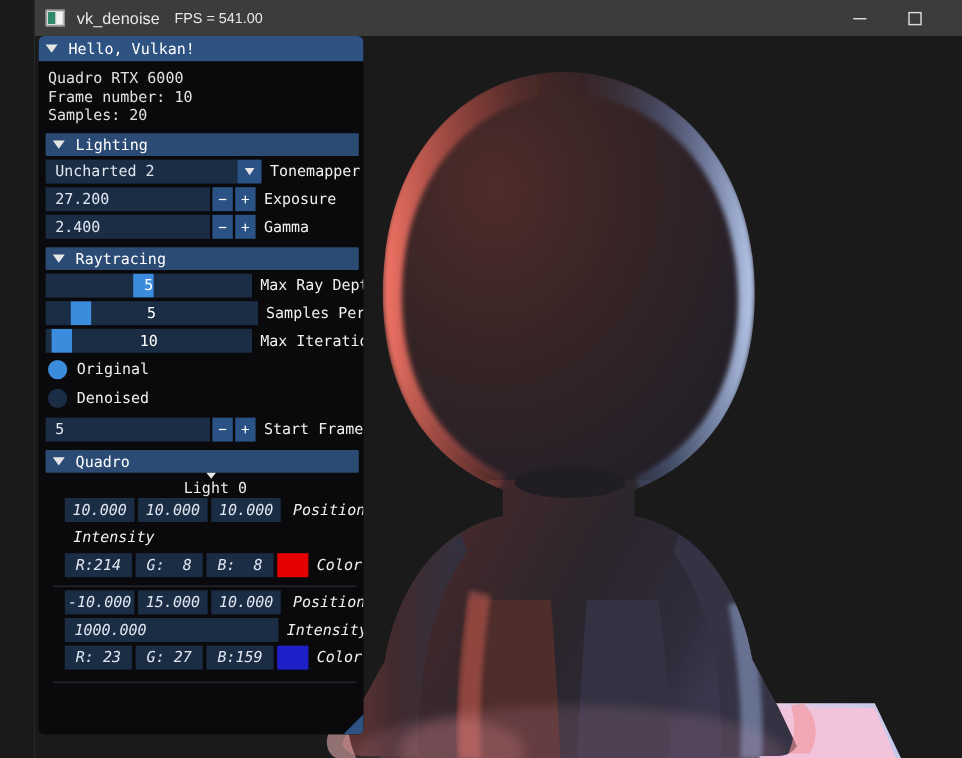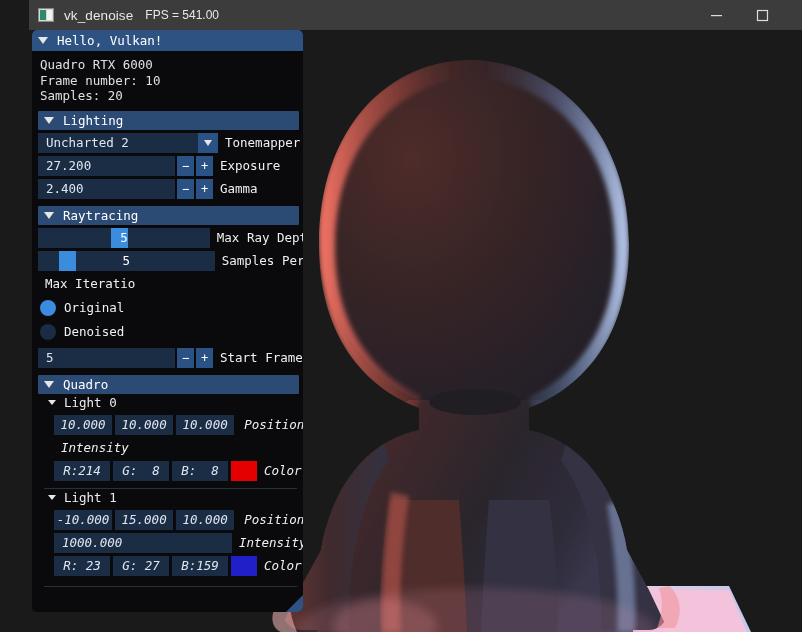--- a/index.html
+++ b/index.html
@@ -162,20 +162,21 @@
     border-radius: 1px;
   }
   .section-header .label { margin-left: 9px; white-space: pre; }
 
   .subsection-header {
     height: 18px;
     margin-left: 16px;
     display: flex;
     align-items: center;
     color: #ececec;
+    flex-direction: column;
   }
   .subsection-header .label { margin-left: 8px; white-space: pre; }
 
   .row {
     display: flex;
     align-items: center;
     margin: 3px 0 0 6px;
     height: 20px;
   }
   .row.indent { margin-left: 22px; font-style: italic; }
@@ -490,20 +491,24 @@
 
       <div class="row">
         <div class="slider">
           <span class="slider-grab" id="grab1" style="left: 21.19px;"></span>
           <span class="slider-value">5</span>
         </div>
         <span class="widget-label">Samples Per </span>
       </div>
 
       <div class="row">
+        <div class="slider">
+          <span class="slider-grab" id="grab2" style="left: 4.89px;"></span>
+          <span class="slider-value">10</span>
+        </div>
         <span class="widget-label">Max Iteratio</span>
       </div>
 
 
       <div class="radio-row">
         <span class="radio on"></span>
         <span class="radio-label">Original</span>
       </div>
       <div class="radio-row">
         <span class="radio"></span>
@@ -540,24 +545,20 @@
       <div class="row indent">
         <div class="widget rgb-field">R:214</div>
         <div class="widget rgb-field">G:  8</div>
         <div class="widget rgb-field">B:  8</div>
         <span class="color-swatch" id="swatch0" style="background: rgb(228, 0, 0);"></span>
         <span class="widget-label">Color</span>
       </div>
 
       <div class="divider"></div>
 
-      <div class="subsection-header">
-        <span class="tri-down-sm"></span>
-        <span class="label">Light 1</span>
-      </div>
       <div class="row indent">
         <div class="widget vec-field">-10.000</div>
         <div class="widget vec-field">15.000</div>
         <div class="widget vec-field">10.000</div>
         <span class="widget-label">Position</span>
       </div>
       <div class="row indent">
         <div class="widget intensity-field">1000.000</div>
         <span class="widget-label">Intensity</span>
       </div>

